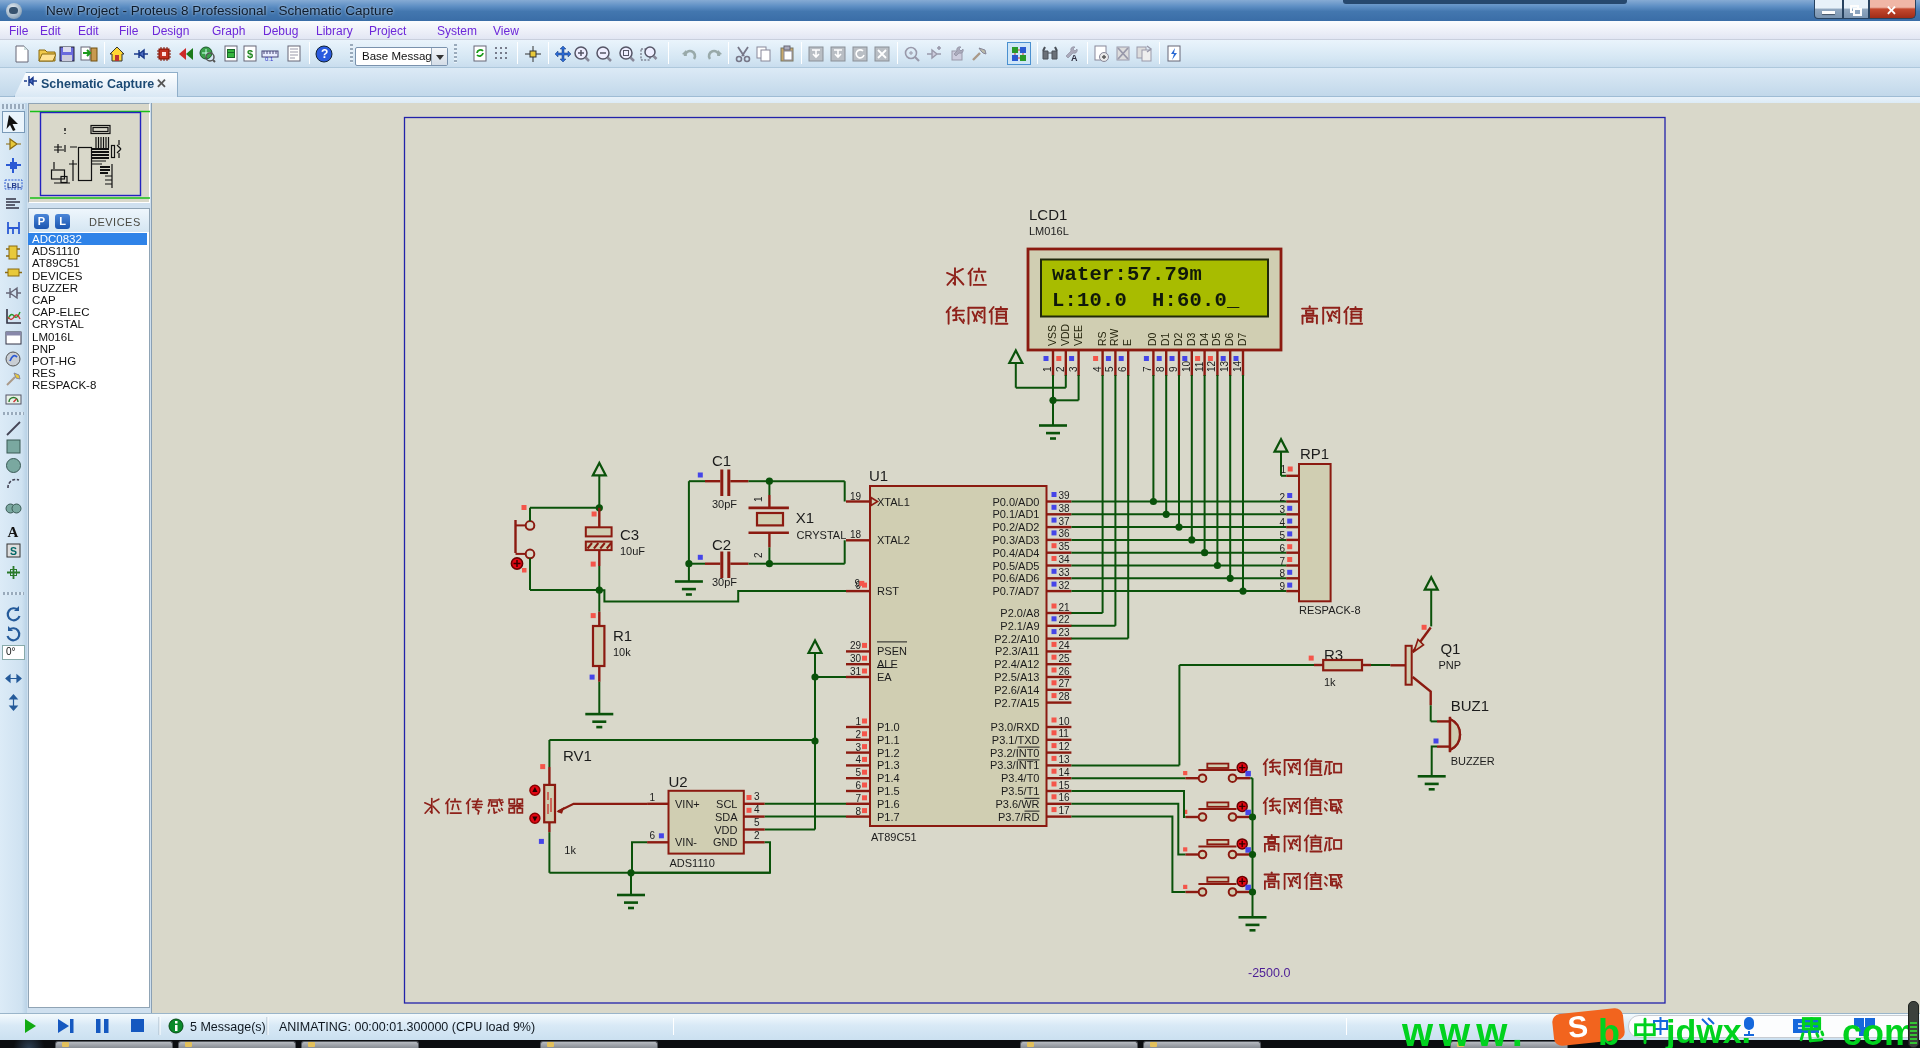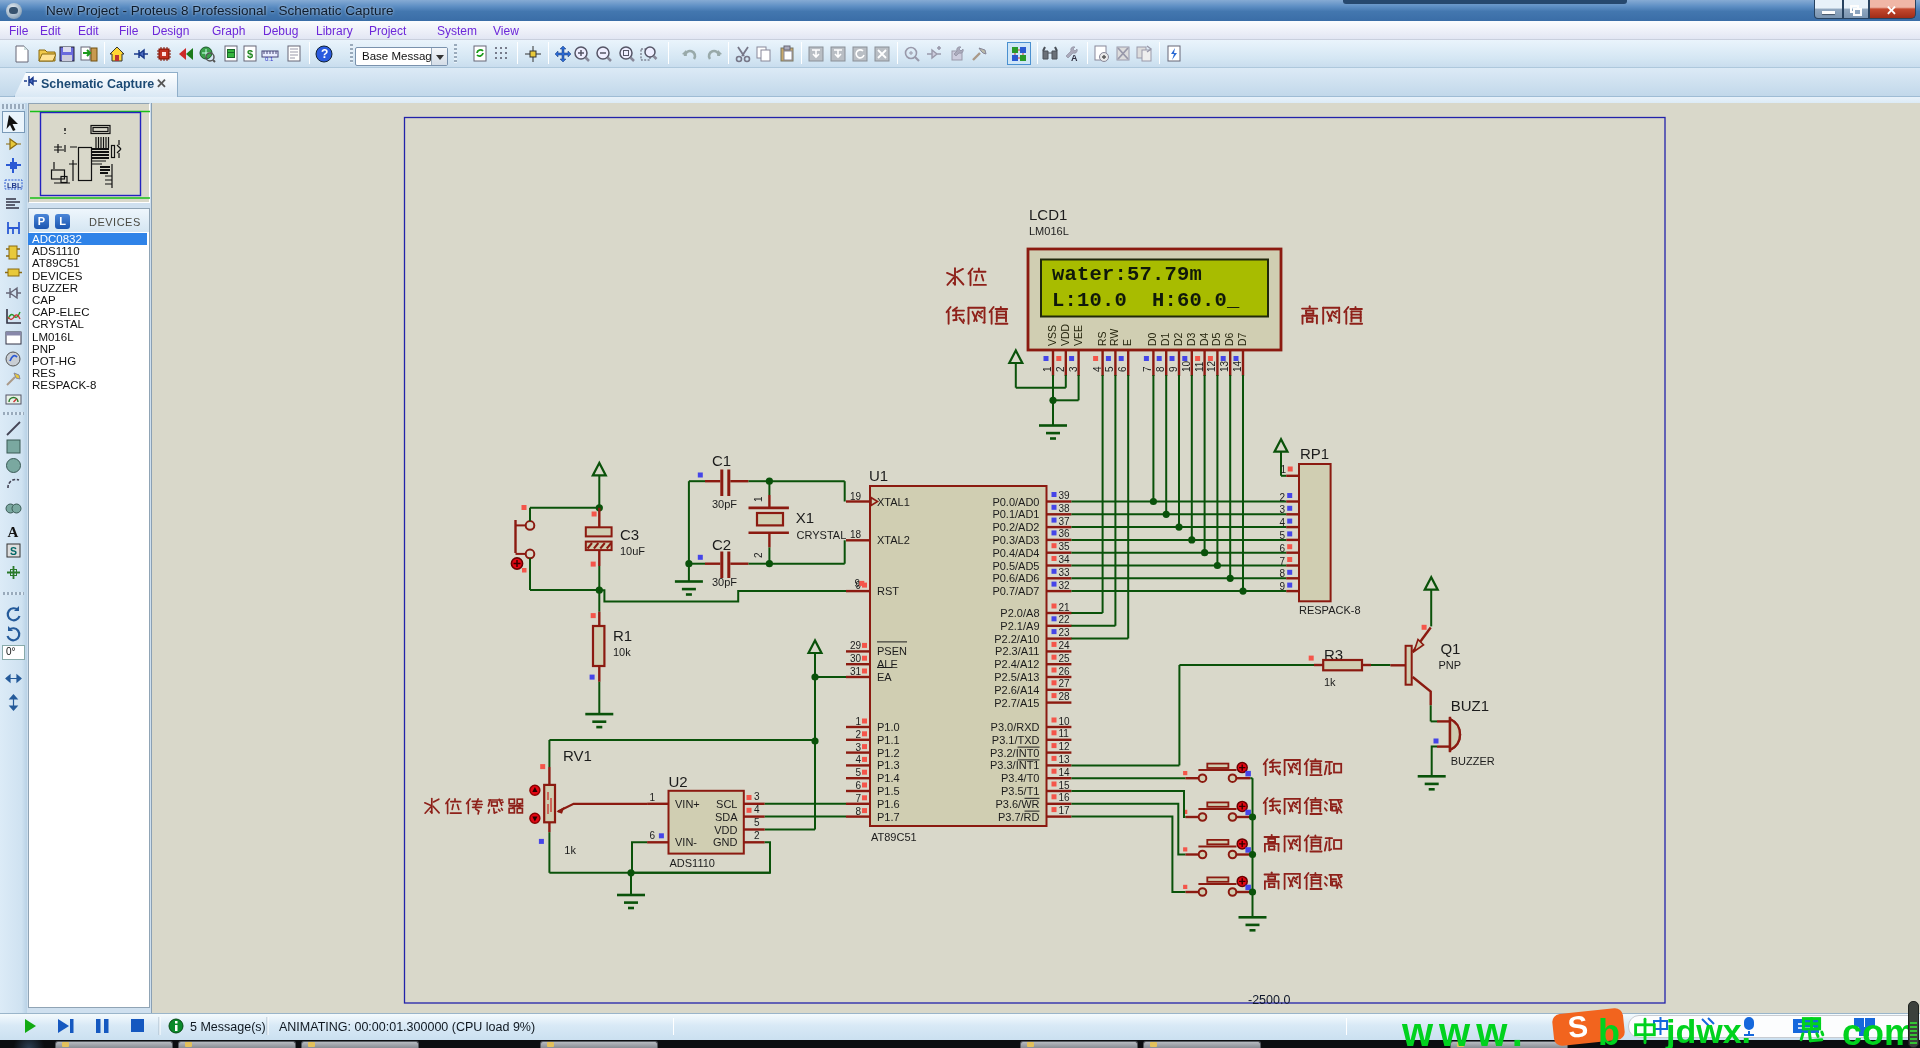--- a/index.html
+++ b/index.html
@@ -1280,21 +1280,21 @@
     <circle cx="176" cy="13" r="7" fill="#0a8a2a" stroke="#044a12"></circle>
     <rect x="175" y="8" width="2.5" height="2.5" fill="#fff"></rect>
     <rect x="175" y="12" width="2.5" height="6" fill="#fff"></rect>
     <text x="190" y="17.5" font-size="12.5" fill="#101820" font-family="Liberation Sans">5 Message(s)</text>
     <path d="M267 4 v18" stroke="#aabccb"></path>
     <path d="M268 4 v18" stroke="#fff"></path>
     <text x="279" y="17.5" font-size="12.5" fill="#101820" font-family="Liberation Sans">ANIMATING: 00:00:01.300000 (CPU load 9%)</text>
   </svg>
 <div class="sep" style="left:673px"></div>
 <div class="sep" style="left:1346px"></div>
-<div class="abs" style="left:1248px;top:993px;font-size:12.5px;color:#0f172a">-2500.0</div>
+<div class="abs" style="left:1248px;top:966px;font-size:12.5px;color:#4c1d95">-2500.0</div>
 <div class="abs taskbar"></div>
 <div class="abs" style="left:8px;top:1040px;width:42px;height:8px;border-radius:21px 21px 0 0;background:radial-gradient(circle at 50% 100%,#2c3e52,#0b0d10 70%)"></div>
 <div class="abs" style="left:55px;top:1041px;width:118px;height:7px;background:linear-gradient(#b6bac0,#878c93);border:1px solid #54585e;border-bottom:none;border-radius:3px 3px 0 0"></div>
 <div class="abs" style="left:62px;top:1042px;width:7px;height:5px;background:#e2c05c;border-radius:1px"></div>
 <div class="abs" style="left:178px;top:1041px;width:118px;height:7px;background:linear-gradient(#b6bac0,#878c93);border:1px solid #54585e;border-bottom:none;border-radius:3px 3px 0 0"></div>
 <div class="abs" style="left:185px;top:1042px;width:7px;height:5px;background:#e2c05c;border-radius:1px"></div>
 <div class="abs" style="left:301px;top:1041px;width:118px;height:7px;background:linear-gradient(#b6bac0,#878c93);border:1px solid #54585e;border-bottom:none;border-radius:3px 3px 0 0"></div>
 <div class="abs" style="left:308px;top:1042px;width:7px;height:5px;background:#e2c05c;border-radius:1px"></div>
 <div class="abs" style="left:540px;top:1041px;width:118px;height:7px;background:linear-gradient(#b6bac0,#878c93);border:1px solid #54585e;border-bottom:none;border-radius:3px 3px 0 0"></div>
 <div class="abs" style="left:547px;top:1042px;width:7px;height:5px;background:#e2c05c;border-radius:1px"></div>

